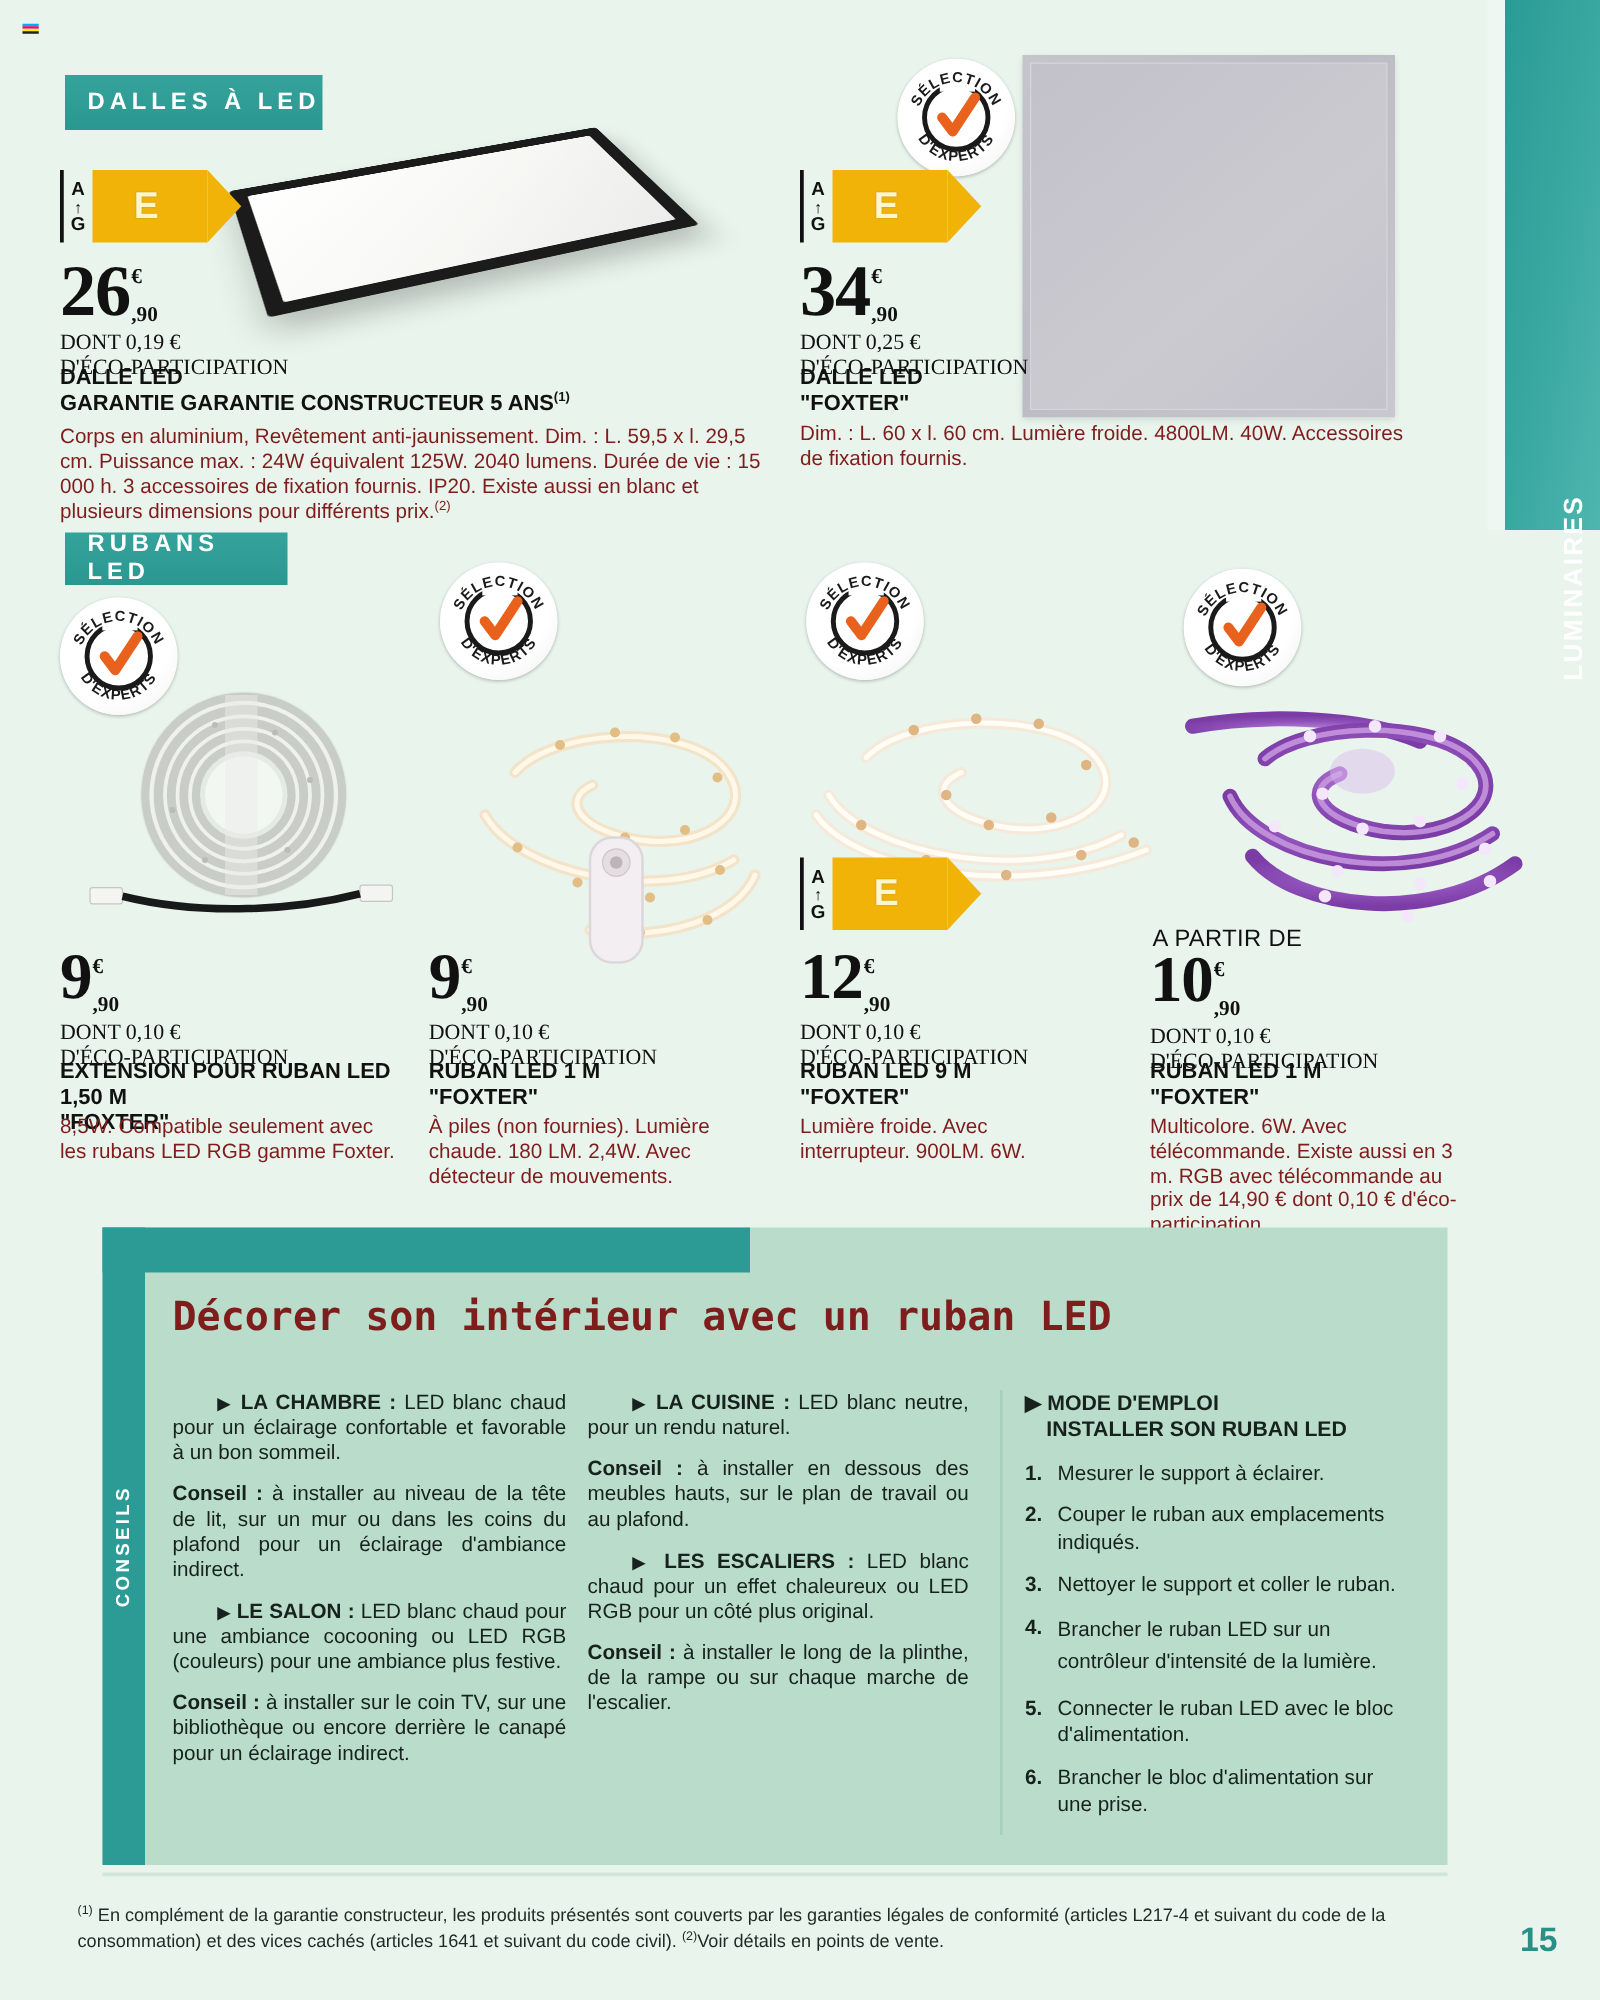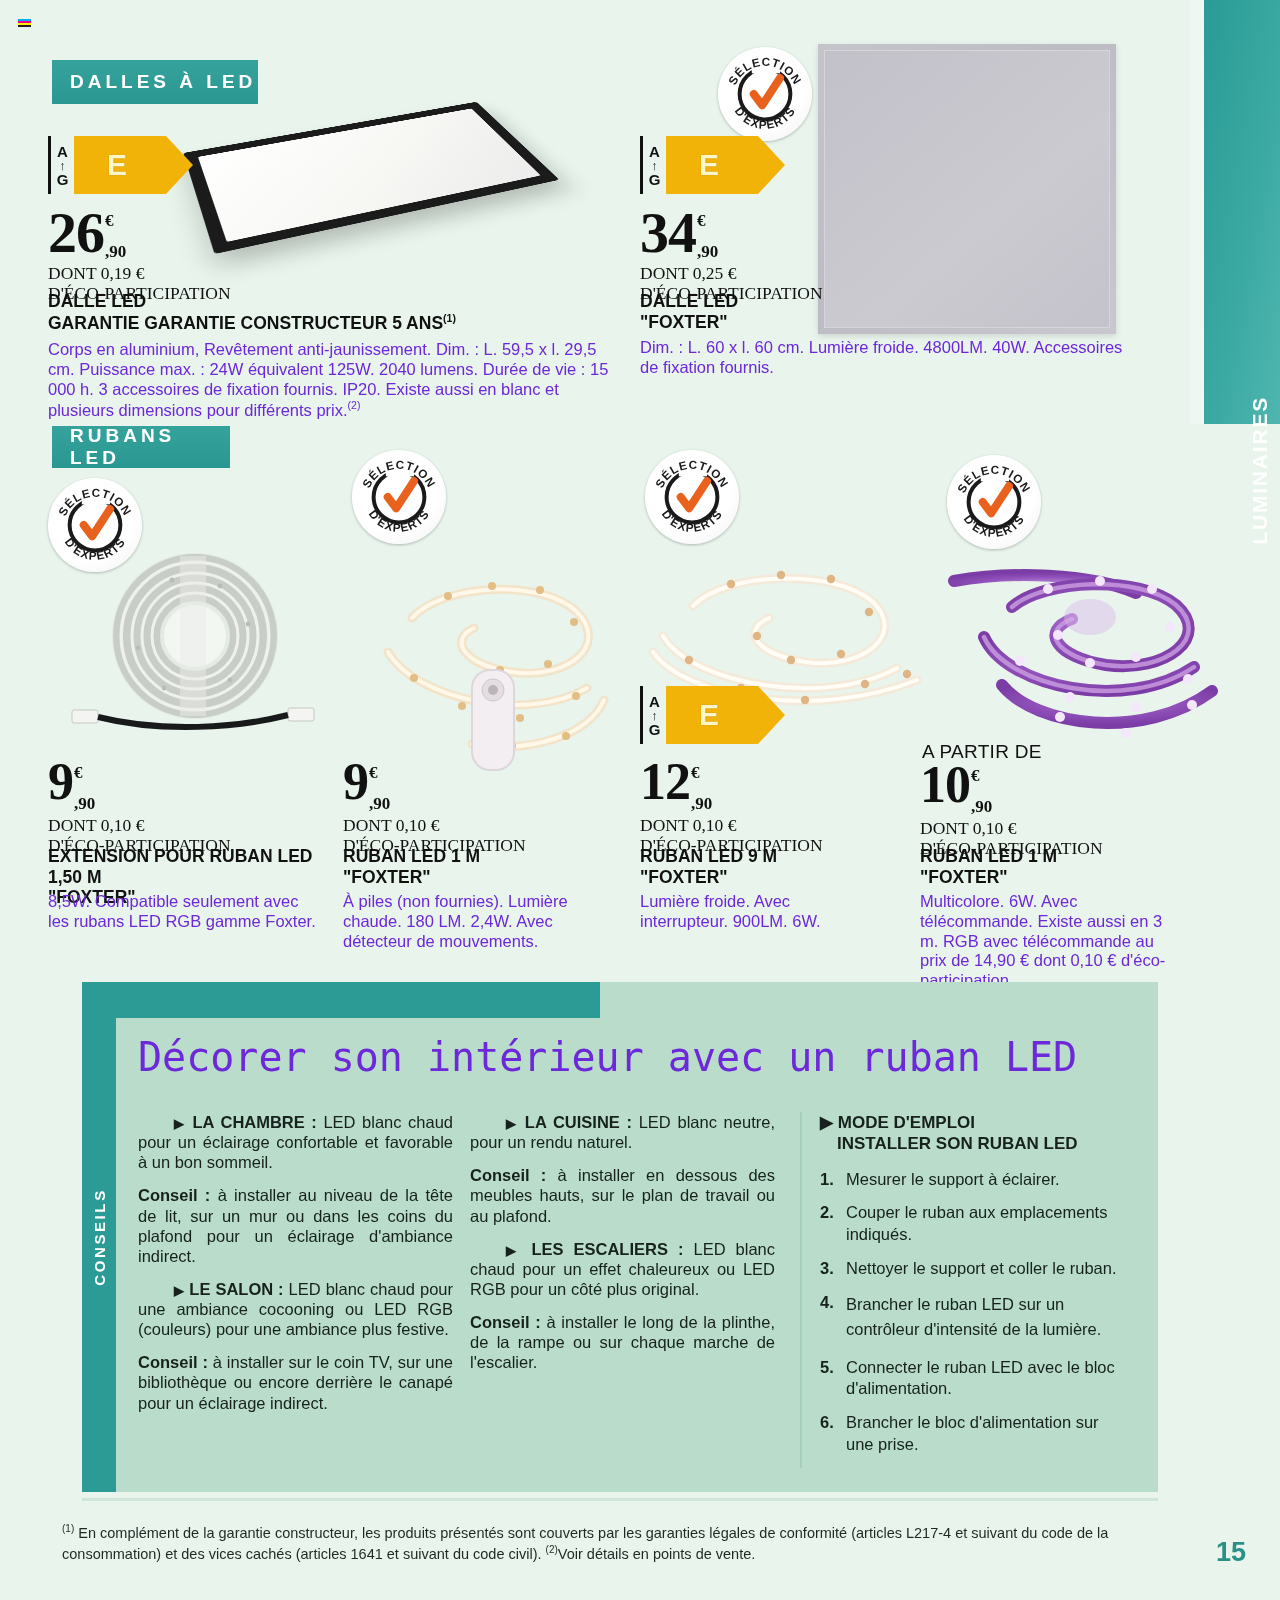--- a/index.html
+++ b/index.html
@@ -170,21 +170,21 @@
     font-weight: bold;
     font-size: 17.5px;
     line-height: 1.18;
     color:#111;
   }
   .prod-name sup { font-size: 10.5px; font-weight:bold; }
   .prod-desc {
     position: absolute;
     font-size: 16.5px;
     line-height: 1.2;
-    color:#6d28d9;
+    color:#7f1d1d;
   }
   .prod-desc sup { font-size: 10.5px; }
 
   
   .panel-dark {
     position:absolute;
     transform: perspective(760px) rotateX(58deg) rotateZ(-20deg);
     background: #1b1b1b;
     border-radius: 4px;
     box-shadow: 0 18px 28px rgba(0,0,0,.22);
@@ -239,23 +239,23 @@
     left: 50%; top: 50%;
     transform: translate(-50%,-50%) rotate(-90deg);
     white-space:nowrap;
     color:#fff; font-weight:bold;
     font-size: 15px; letter-spacing: 2.6px;
   }
   .conseils-title {
     position:absolute;
     left: 56px; top: 52px;
     font-family: "DejaVu Sans Mono", monospace;
-    font-weight: normal;
-    font-size: 40px;
-    color: #6d28d9;
+    font-weight: bold;
+    font-size: 32px;
+    color: #7f1d1d;
     letter-spacing: 0px;
   }
   .tips-col {
     position:absolute;
     top: 130px;
     font-size: 16.5px;
     line-height: 1.22;
     color:#17211d;
   }
   .tips-col.c1 { left: 56px; width: 315px; }

